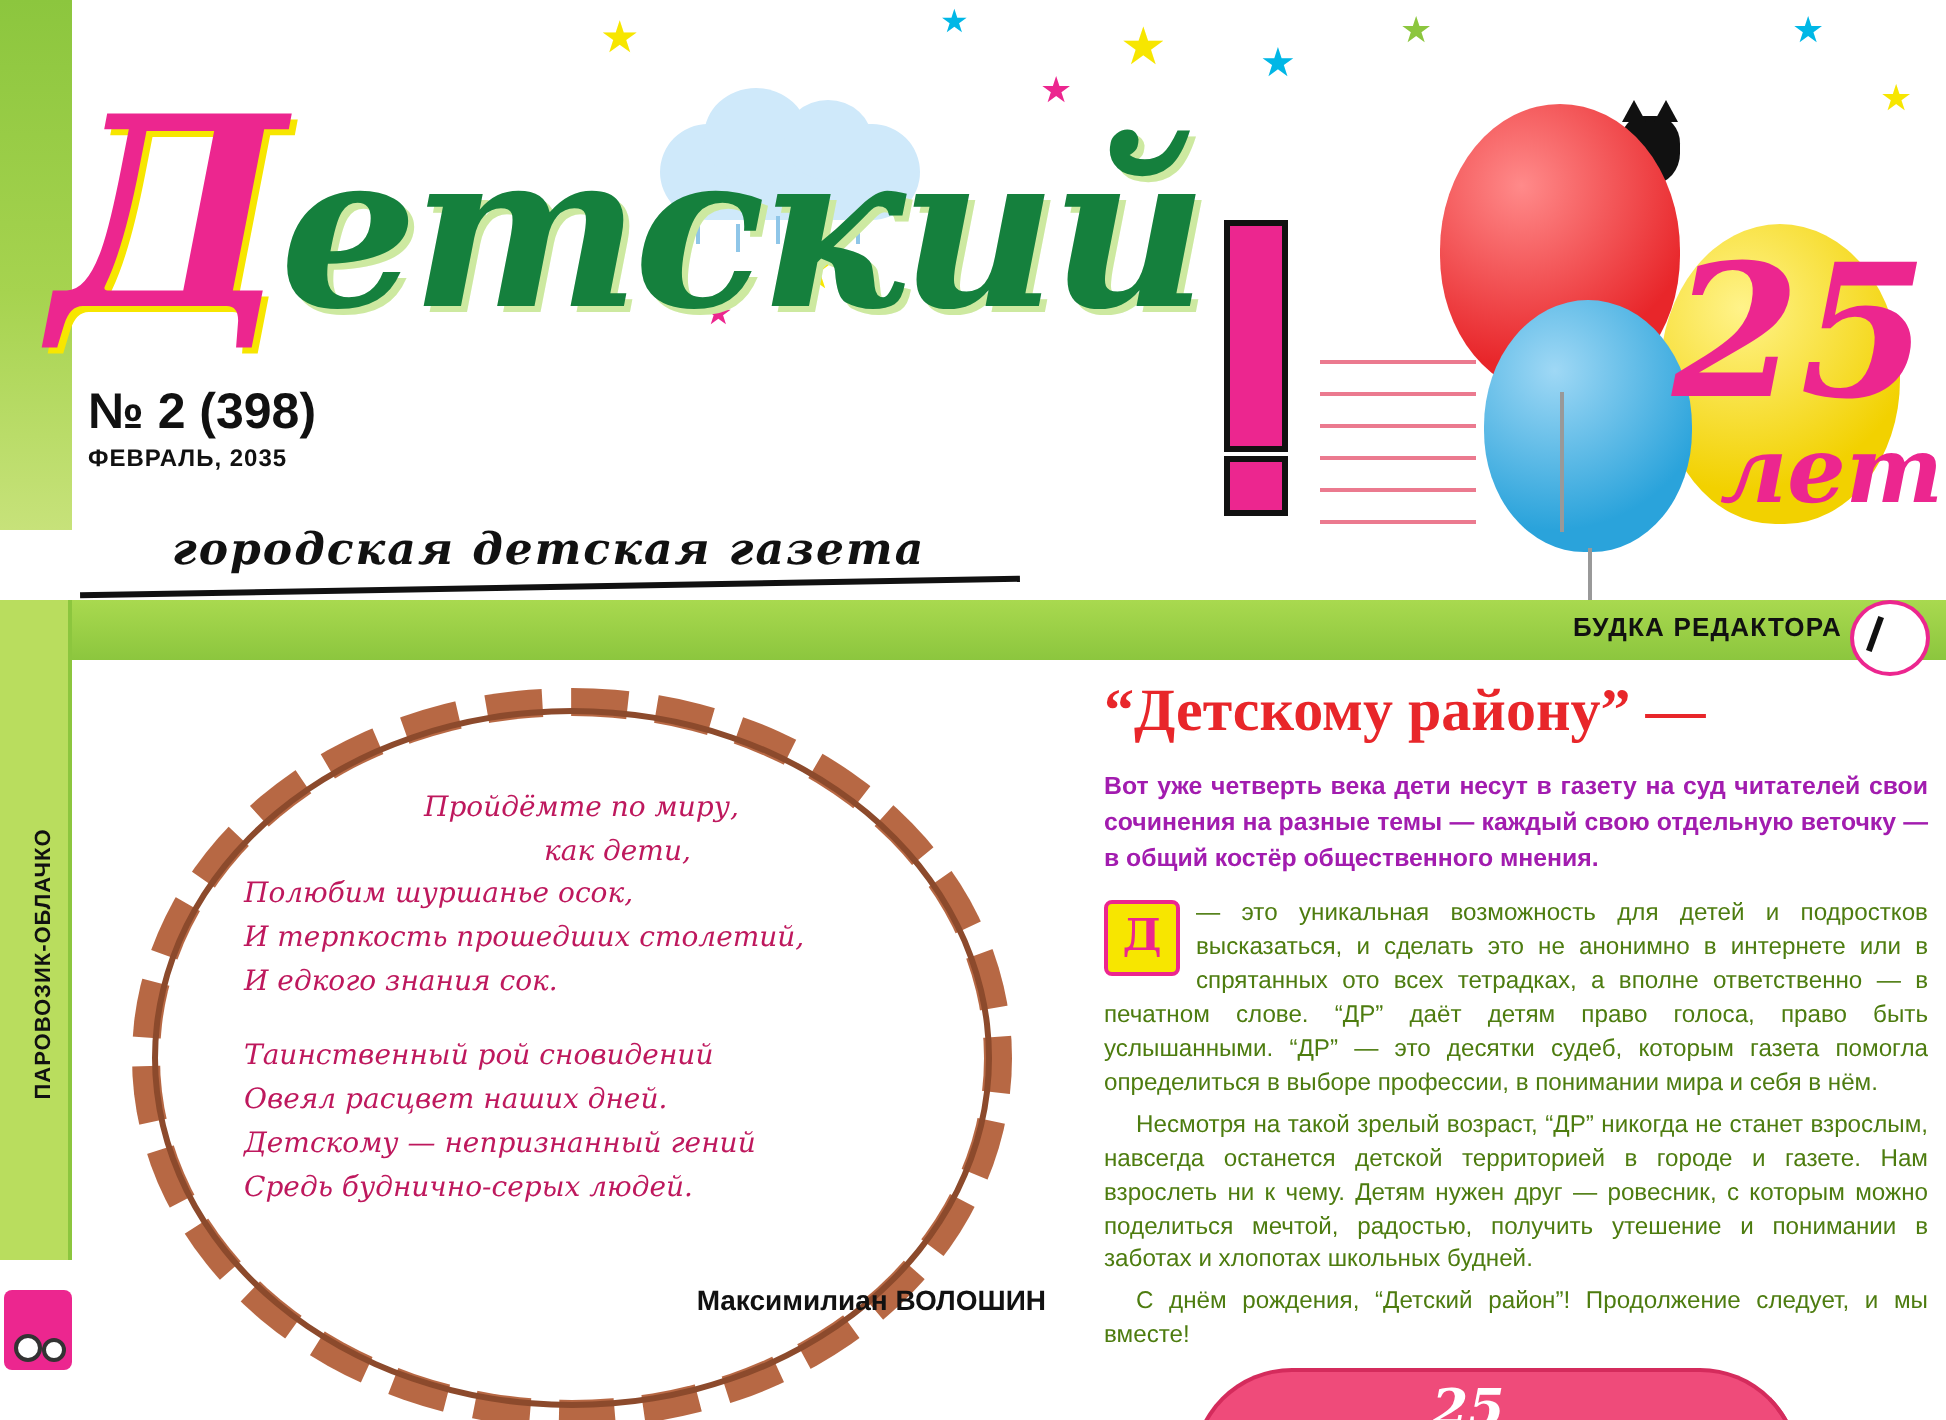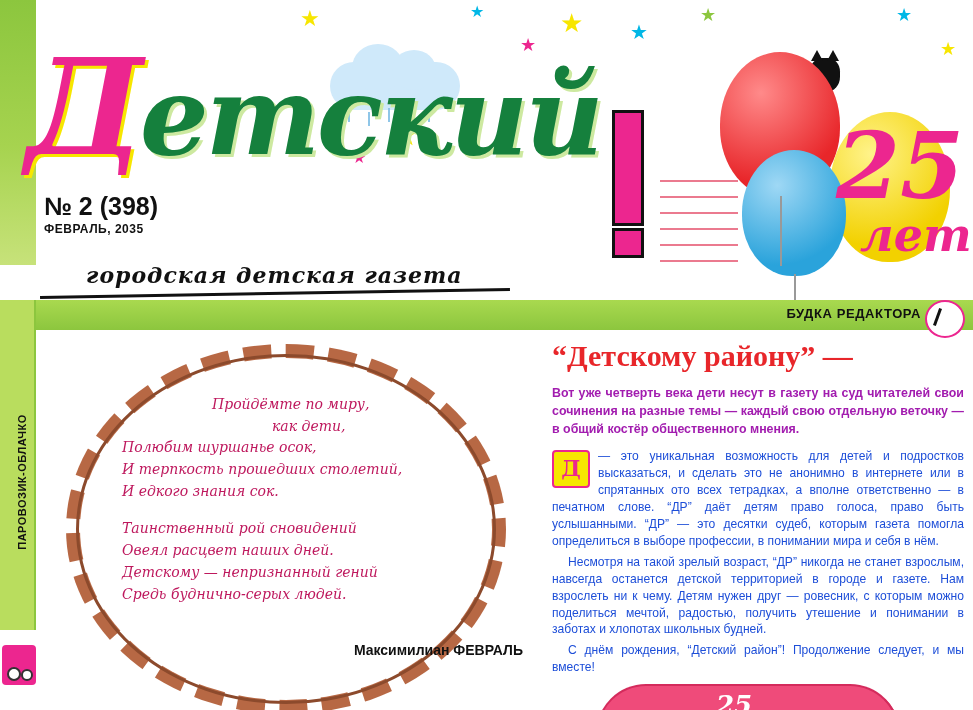--- a/index.html
+++ b/index.html
@@ -191,21 +191,21 @@
   .art-title{
     font-family:"Liberation Serif", serif;font-weight:bold;
     font-size:30px;color:#e8262a;line-height:1.18;
     margin:0 0 12px 0;
   }
   .art-lead{
     font-size:12.4px;font-weight:bold;color:#a21caf;line-height:1.42;
     text-align:justify;margin:0 0 10px 0;
   }
   .art-body p{
-    font-size:12.1px;color:#1d4ed8;line-height:1.40;text-align:justify;
+    font-size:12.1px;color:#4d7c0f;line-height:1.40;text-align:justify;
     margin:0 0 4px 0;text-indent:16px;
   }
   .art-body p.noindent{text-indent:0;}
   .dropcap{
     float:left;width:34px;height:34px;margin:2px 8px 2px 0;
     background:#f7e600;border:2px solid #ec268f;border-radius:4px;
     color:#ec268f;font-weight:bold;font-size:22px;text-align:center;line-height:32px;
     font-family:"DejaVu Serif", serif;
   }
   .bottom-cake{
@@ -295,21 +295,21 @@
       <span class="l ind2">как дети,</span>
       <span class="l">Полюбим шуршанье осок,</span>
       <span class="l">И терпкость прошедших столетий,</span>
       <span class="l">И едкого знания сок.</span>
       <span class="l gap"></span>
       <span class="l">Таинственный рой сновидений</span>
       <span class="l">Овеял расцвет наших дней.</span>
       <span class="l">Детскому — непризнанный гений</span>
       <span class="l">Средь буднично-серых людей.</span>
     </div>
-    <div class="poem-author">Максимилиан ФЕВРАЛЬ</div>
+    <div class="poem-author">Максимилиан ВОЛОШИН</div>
   </div>
 
   <div class="article">
     <h1 class="art-title">
       <span>“Детскому району” —</span><br>
     </h1>
     <p class="art-lead">Вот уже четверть века дети несут в газету на суд читателей свои сочинения на разные темы — каждый свою отдельную веточку — в общий костёр общественного мнения.</p>
     <div class="art-body">
       <div class="dropcap">Д</div>
       <p class="noindent">— это уникальная возможность для детей и подростков высказаться, и сделать это не анонимно в интернете или в спрятанных ото всех тетрадках, а вполне ответственно — в печатном слове. “ДР” даёт детям право голоса, право быть услышанными. “ДР” — это десятки судеб, которым газета помогла определиться в выборе профессии, в понимании мира и себя в нём.</p>

